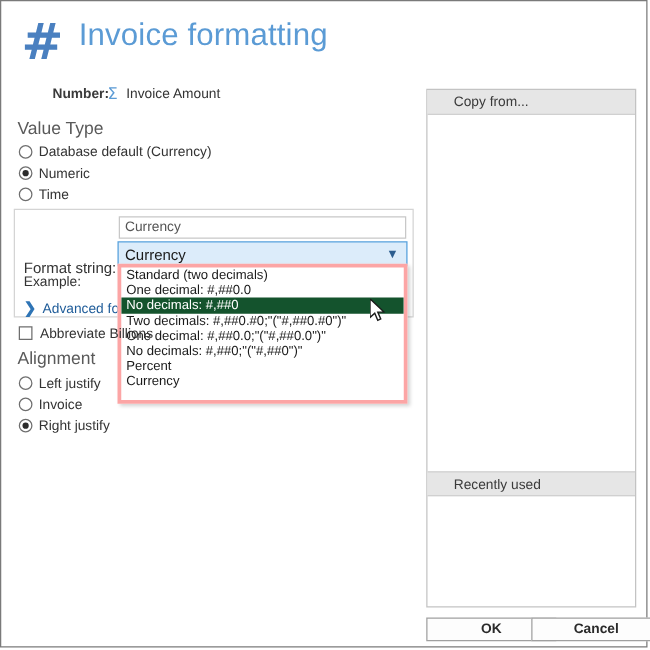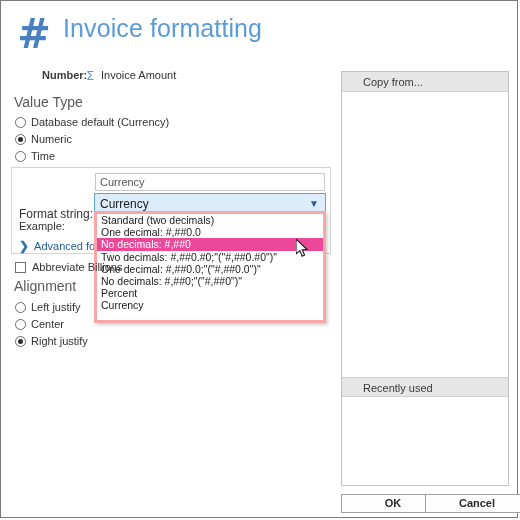--- a/index.html
+++ b/index.html
@@ -96,21 +96,21 @@
     border:3px solid #fca5a5;background:#ffffff;box-sizing:border-box;
     overflow:hidden;
     box-shadow:2px 2px 3px rgba(0,0,0,.18);
   }
   .dd-item{
     height:12.2px;line-height:12.2px;
     padding:0 0 0 4px;
     font-size:10.5px;color:#1a1a1a;
     white-space:nowrap;overflow:hidden;
   }
-  .dd-item.sel{background:#ec4899;color:#ffffff;}
+  .dd-item.sel{background:#14532d;color:#ffffff;}
 
   .cursor{position:absolute;left:295px;top:238px;width:14px;height:20px;}
 
   
   .rpane{
     position:absolute;left:340px;top:70px;width:168px;height:415px;
     border:1px solid #c3c3c3;background:#ffffff;box-sizing:border-box;
   }
   .pane-hdr{
     position:absolute;left:0;width:100%;height:20px;line-height:20px;
@@ -186,21 +186,21 @@
 
   <div class="chk-row" style="top:260px;">
     <span class="chk"></span><span>Abbreviate Billions</span>
   </div>
 
   <div class="sect-title" id="align-title">Alignment</div>
   <div class="radio-row" style="top:300px;">
     <span class="radio"></span><span>Left justify</span>
   </div>
   <div class="radio-row" style="top:317px;">
-    <span class="radio"></span><span>Center</span>
+    <span class="radio"></span><span>Invoice</span>
   </div>
   <div class="radio-row" style="top:334px;">
     <span class="radio on"></span><span>Right justify</span>
   </div>
 
   <div class="rpane">
     <div class="pane-hdr" id="hdr-copy">Copy from...</div>
     <div class="pane-hdr" id="hdr-recent">Recently used</div>
   </div>
 

